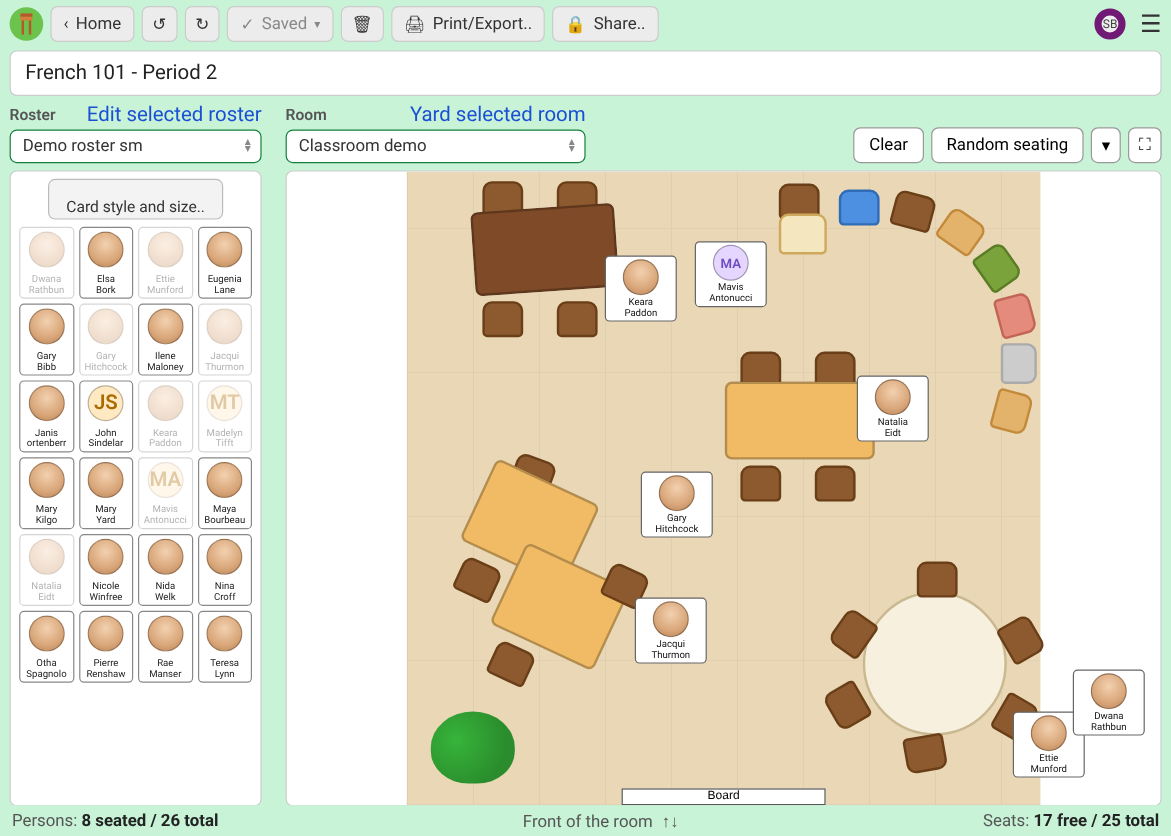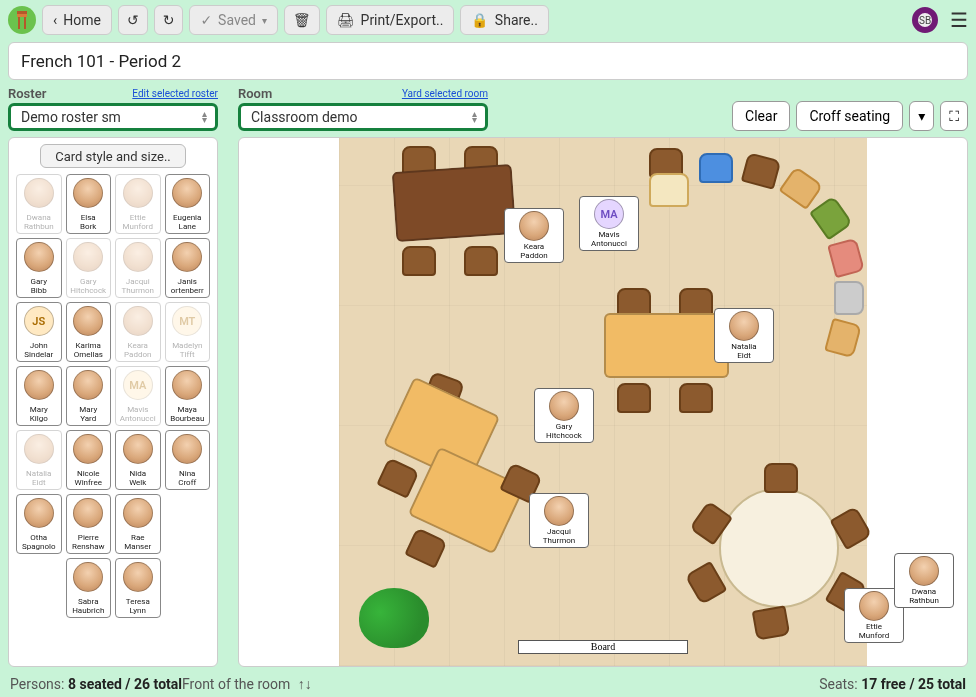--- a/index.html
+++ b/index.html
@@ -14,46 +14,46 @@
   .avatar-pill{width:26px;height:26px;border-radius:50%;border:6px solid #701a75;background:#eee;font-size:10px;display:flex;align-items:center;justify-content:center;color:#444}
   .menu-icon{font-size:20px;color:#333;cursor:pointer;margin-left:6px}
 
   
   .title-bar{margin:2px 8px 6px 8px;background:#fff;border:1px solid #ccc;border-radius:6px;height:38px;display:flex;align-items:center;padding:0 12px;font-size:17px;color:#222}
 
   
   .cols{display:flex;padding:0 8px;gap:20px;align-items:flex-start}
   .col-hdr{display:flex;justify-content:space-between;align-items:center;margin-bottom:2px}
   .col-hdr .lbl{font-size:13px;font-weight:600;color:#555}
-  .link{color:#1a4fd6;text-decoration:underline;font-size:10px;cursor:pointer}
-  .select{height:28px;background:#fff;border:3px solid #15803d;border-radius:6px;display:flex;align-items:center;padding:0 10px;font-size:14px;color:#333;position:relative}
+  .link{color:#1a4fd6;font-size:17px;cursor:pointer}
+  .select{height:28px;background:#fff;border:1px solid #15803d;border-radius:6px;display:flex;align-items:center;padding:0 10px;font-size:14px;color:#333;position:relative}
   .select .updown{position:absolute;right:8px;font-size:10px;color:#888;line-height:6px}
 
   
   .roster-col{width:210px}
   .roster-panel{margin-top:6px;background:#fff;border:1px solid #ccc;border-radius:6px;padding:6px 7px 8px 7px;height:530px;overflow:hidden}
-  .card-style-btn{display:block;margin:0 auto 6px auto;background:#f3f3f3;border:1px solid #bbb;border-radius:6px;height:24px;font-size:13px;padding:4px 14px;color:#333;cursor:pointer}
+  .card-style-btn{display:block;margin:0 auto 6px auto;background:#f3f3f3;border:1px solid #bbb;border-radius:6px;height:24px;font-size:13px;padding:16px 14px;color:#333;cursor:pointer}
   .roster-grid{display:grid;grid-template-columns:repeat(4,1fr);gap:4px}
   .pcard{border:1px solid #888;border-radius:4px;background:#fff;height:60px;display:flex;flex-direction:column;align-items:center;justify-content:flex-end;padding:2px 1px 2px 1px;font-size:8px;line-height:9px;text-align:center;color:#222;position:relative;overflow:hidden}
   .pcard.faded{opacity:.35}
   .pcard .face{width:30px;height:30px;border-radius:50%;background:radial-gradient(circle at 50% 35%,#f3d1b0 0,#d9a77a 60%,#b9835a 100%);position:absolute;top:3px;border:1px solid rgba(0,0,0,.25)}
-  .pcard .face.initials{background:#ffe9c2;font-size:11px;font-weight:600;display:flex;align-items:center;justify-content:center;color:#a96b00}
+  .pcard .face.initials{background:#ffe9c2;font-size:17px;font-weight:600;display:flex;align-items:center;justify-content:center;color:#a96b00}
   .pcard .nm{margin-top:auto}
 
   
   .room-col{flex:1;display:flex;flex-direction:column}
   .room-hdr-row{display:flex;align-items:flex-end;gap:10px}
   .room-left{width:250px}
   .room-actions{margin-left:auto;display:flex;gap:6px;margin-bottom:0}
   .act-btn{height:30px;background:#fff;border:1px solid #999;border-radius:6px;padding:0 12px;font-size:14px;display:flex;align-items:center;gap:4px;cursor:pointer}
 
   
   .canvas-wrap{margin-top:6px;height:530px;background:#fff;border:1px solid #ccc;border-radius:6px;position:relative;overflow:hidden}
   .floor{position:absolute;left:100px;top:0;right:100px;bottom:0;background:#e9d7b6;background-image:repeating-linear-gradient(90deg,rgba(0,0,0,.04) 0 1px,transparent 1px 55px),repeating-linear-gradient(0deg,rgba(0,0,0,.03) 0 1px,transparent 1px 120px)}
-  .board{position:absolute;bottom:12px;left:50%;transform:translateX(-50%);width:170px;height:14px;background:#fff;border:1px solid #555;font-size:10px;text-align:center;line-height:12px;font-family:Liberation Serif, serif}
+  .board{position:absolute;bottom:0;left:50%;transform:translateX(-50%);width:170px;height:14px;background:#fff;border:1px solid #555;font-size:10px;text-align:center;line-height:12px;font-family:Liberation Sans, sans-serif}
   
   .seat{position:absolute;width:34px;height:30px;border-radius:8px 8px 4px 4px}
   .seat.brown{background:#8c5a2e;border:2px solid #6a3f18}
   .seat.natural{background:#e4b36b;border:2px solid #c28a3a}
   .seat.green{background:#7aa33c;border:2px solid #5a7c24}
   .seat.grey{background:#ccc;border:2px solid #aaa}
   .seat.cream{background:#f4e7c0;border:2px solid #cfa95b}
   .seat.blue{background:#4d8fe0;border:2px solid #2f6cb5}
   .seat.pink{background:#e58b7d;border:2px solid #c26555}
   .desk{position:absolute;border:2px solid rgba(0,0,0,.25);border-radius:6px}
@@ -62,21 +62,21 @@
   .table-round{position:absolute;width:120px;height:120px;border-radius:50%;background:#f7f0df;border:2px solid #c9b990}
   .tree{position:absolute;width:70px;height:60px;background:radial-gradient(circle at 30% 40%,#37b43a 0,#2a8c2c 70%);border-radius:50% 50% 45% 45%}
 
   
   .placed{position:absolute;width:60px;background:#fff;border:1px solid #666;border-radius:4px;display:flex;flex-direction:column;align-items:center;padding:2px 1px 2px 1px;font-size:8px;line-height:9px;text-align:center;color:#111;z-index:5}
   .placed .face{width:30px;height:30px;border-radius:50%;background:radial-gradient(circle at 50% 35%,#f3d1b0 0,#d9a77a 60%,#b9835a 100%);border:1px solid rgba(0,0,0,.3);margin-bottom:1px}
   .placed .face.initials{background:#e5d6ff;font-size:11px;font-weight:600;display:flex;align-items:center;justify-content:center;color:#6d4cc2}
 
   
   .footer{position:absolute;bottom:0;left:0;right:0;height:26px;display:flex;align-items:center;padding:0 10px;font-size:14px;color:#555;background:#c8f3d7}
-  .footer .mid{flex:1;text-align:left}
+  .footer .mid{flex:1;text-align:center}
   .footer b{color:#222;font-weight:700}
 </style>
 </head>
 <body>
 
 <div class="toolbar">
   <div class="logo">
     <svg width="14" height="18" viewBox="0 0 14 18">
         <rect x="2" y="0" width="10" height="3" fill="#b5582a"></rect>
         <rect x="2" y="3" width="10" height="3" fill="#d97b3a"></rect>
@@ -148,36 +148,36 @@
             <div class="nm">Eugenia<br>Lane</div>
           </div>
           <div class="pcard">
             <div class="face"></div>
             <div class="nm">Gary<br>Bibb</div>
           </div>
           <div class="pcard faded">
             <div class="face"></div>
             <div class="nm">Gary<br>Hitchcock</div>
           </div>
+          <div class="pcard">
+            <div class="face"></div>
+            <div class="nm">Ilene<br>Maloney</div>
+          </div>
           <div class="pcard faded">
             <div class="face"></div>
             <div class="nm">Jacqui<br>Thurmon</div>
           </div>
           <div class="pcard">
             <div class="face"></div>
             <div class="nm">Janis<br>ortenberr</div>
           </div>
           <div class="pcard">
             <div class="face initials">JS</div>
             <div class="nm">John<br>Sindelar</div>
           </div>
-          <div class="pcard">
-            <div class="face"></div>
-            <div class="nm">Karima<br>Ornellas</div>
-          </div>
           <div class="pcard faded">
             <div class="face"></div>
             <div class="nm">Keara<br>Paddon</div>
           </div>
           <div class="pcard faded">
             <div class="face initials">MT</div>
             <div class="nm">Madelyn<br>Tifft</div>
           </div>
           <div class="pcard">
             <div class="face"></div>
@@ -215,24 +215,20 @@
             <div class="face"></div>
             <div class="nm">Otha<br>Spagnolo</div>
           </div>
           <div class="pcard">
             <div class="face"></div>
             <div class="nm">Pierre<br>Renshaw</div>
           </div>
           <div class="pcard">
             <div class="face"></div>
             <div class="nm">Rae<br>Manser</div>
-          </div>
-          <div class="pcard" style="grid-column-start: 2;">
-            <div class="face"></div>
-            <div class="nm">Sabra<br>Haubrich</div>
           </div>
           <div class="pcard">
             <div class="face"></div>
             <div class="nm">Teresa<br>Lynn</div>
           </div>
         </div>
     </div>
   </div>
 
   <div class="room-col">
@@ -242,21 +238,21 @@
           <span class="lbl">Room</span>
           <span class="link">Yard selected room</span>
         </div>
         <div class="select">
           <span>Classroom demo</span>
           <span class="updown">▴<br>▾</span>
         </div>
       </div>
       <div class="room-actions">
         <button class="act-btn">Clear</button>
-        <button class="act-btn">Croff seating</button>
+        <button class="act-btn">Random seating</button>
         <button class="act-btn" style="padding:0 8px">
             <span>▾</span>
           </button>
         <button class="act-btn" style="padding:0 8px">
             <span>⛶</span>
           </button>
       </div>
     </div>
 
     <div class="canvas-wrap">

